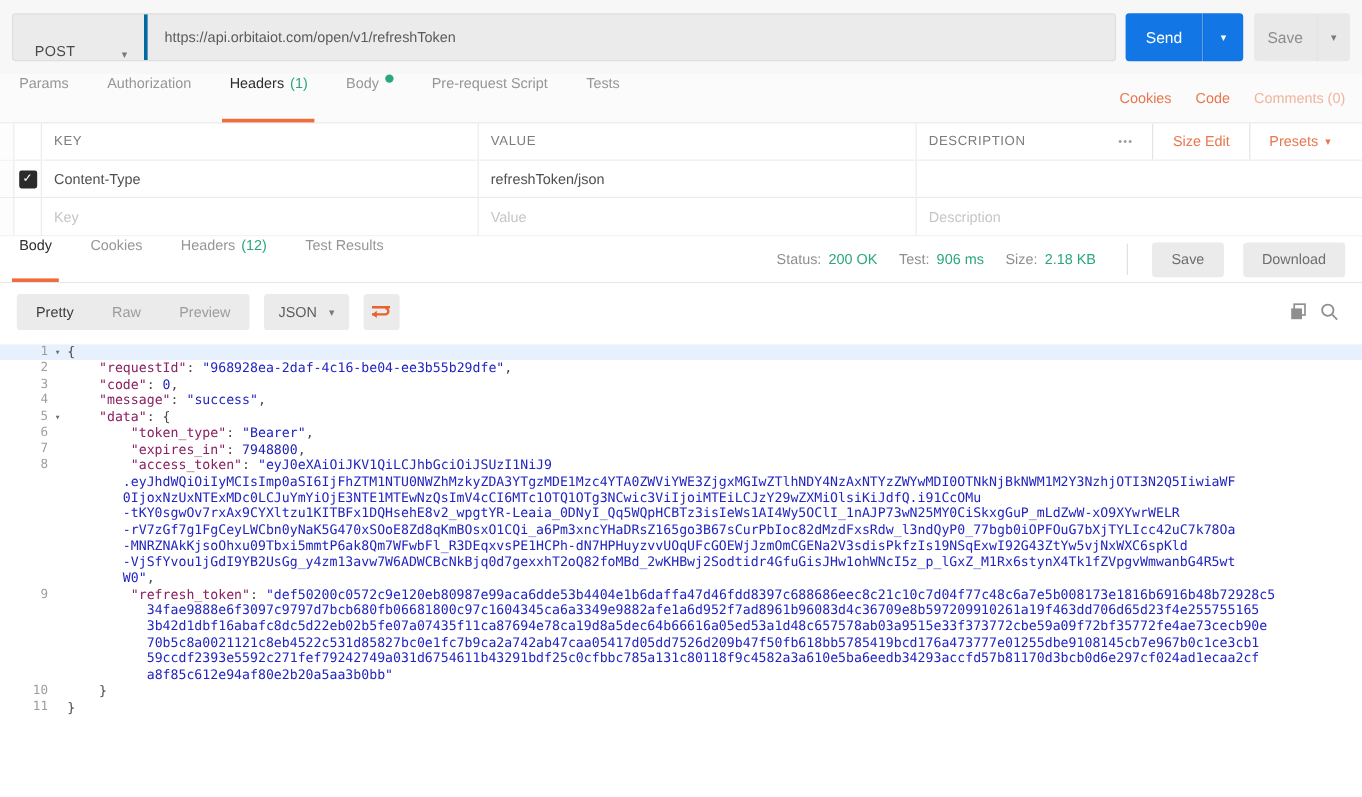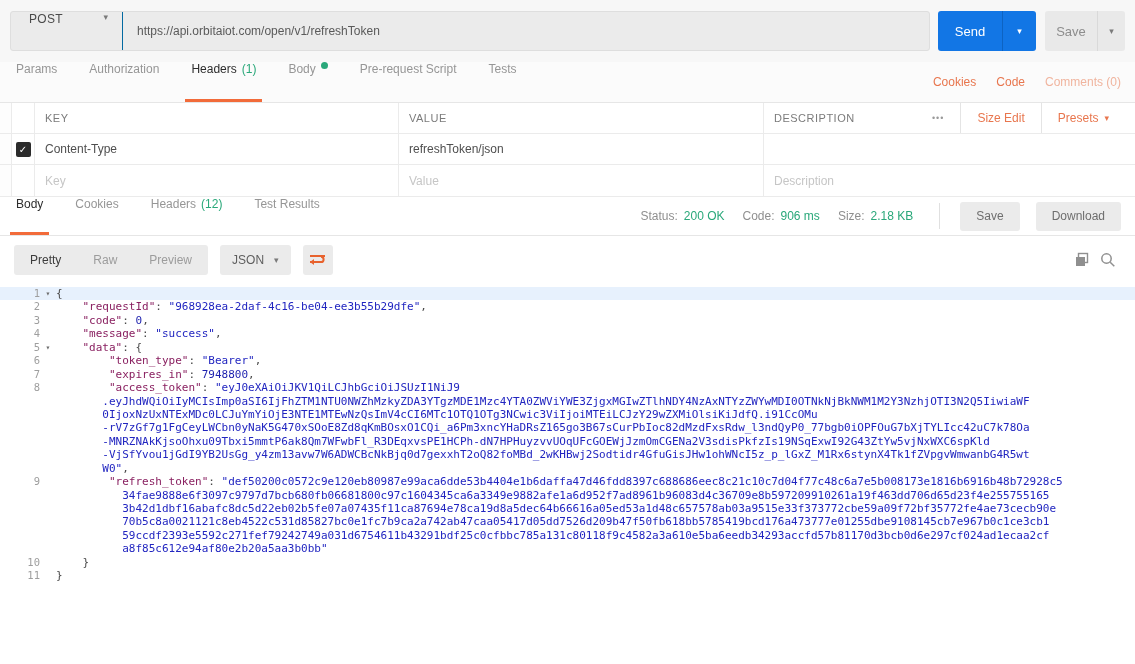--- a/index.html
+++ b/index.html
@@ -3,21 +3,21 @@
 <meta charset="utf-8">
 <style>
   * { margin:0; padding:0; box-sizing:border-box; }
   html,body { width:1135px; height:664px; overflow:hidden; background:#fff;
     font-family:"Liberation Sans", sans-serif; }
   .caret { font-size:9px; color:#7a7a7a; }
 
   
   .topbar { height:62px; background:#f7f7f7; display:flex; align-items:center; padding:0 10px; }
   .url-group { display:flex; height:40px; flex:1; border:1px solid #dedede; border-radius:3px; background:#ebebeb; max-width:920px; }
-  .method-select { width:112px; display:flex; align-items:flex-start; justify-content:space-between; padding:0 14px 0 18px; border-right:1px solid #0369a1; cursor:pointer; }
+  .method-select { width:112px; display:flex; align-items:flex-end; justify-content:space-between; padding:0 14px 0 18px; border-right:3px solid #0369a1; cursor:pointer; }
   .method-select span.m { font-size:12px; color:#4a4a4a; letter-spacing:.3px; }
   .url-input { flex:1; border:none; background:transparent; font-size:12px; color:#5a5a5a; padding:0 14px; outline:none; font-family:"Liberation Sans",sans-serif; }
   .send-group { display:flex; margin-left:8px; height:40px; }
   .btn { border:none; cursor:pointer; font-family:"Liberation Sans",sans-serif; }
   .send-main { width:64px; background:#1276e5; color:#fff; font-size:13px; border-radius:3px 0 0 3px; }
   .send-caret { width:34px; background:#1276e5; color:#fff; border-left:1px solid #0d63c2; border-radius:0 3px 3px 0; font-size:9px; }
   .save-group { display:flex; margin-left:9px; height:40px; }
   .save-main { width:52px; background:#e9e9e9; color:#8d8d8d; font-size:13px; border-radius:3px 0 0 3px; }
   .save-caret { width:28px; background:#e9e9e9; color:#8d8d8d; border-left:1px solid #d9d9d9; border-radius:0 3px 3px 0; font-size:9px; }
 
@@ -197,21 +197,21 @@
     <span>Headers</span>
     <span class="count-green">(12)</span>
   </div>
   <div class="rtab">
       <span>Test Results</span>
     </div>
 
   <div class="resp-meta">
     <span class="meta-label">Status:</span>
     <span class="meta-value">200 OK</span>
-    <span class="meta-label">Code:</span>
+    <span class="meta-label">Test:</span>
     <span class="meta-value">906 ms</span>
     <span class="meta-label">Size:</span>
     <span class="meta-value">2.18 KB</span>
     <div class="meta-div"></div>
     <button class="btn resp-btn">Save</button>
     <button class="btn resp-btn">Download</button>
   </div>
 </div>
 
 <div class="viewer-bar">
@@ -250,20 +250,21 @@
     <div class="cl active"><span class="ln">1</span><span class="fd">▾</span><span class="ct"><span class="t-p">{</span></span></div>
     <div class="cl"><span class="ln">2</span><span class="fd"></span><span class="ct"><span class="t-p">    </span><span class="t-k">"requestId"</span><span class="t-p">: </span><span class="t-s">"968928ea-2daf-4c16-be04-ee3b55b29dfe"</span><span class="t-p">,</span></span></div>
     <div class="cl"><span class="ln">3</span><span class="fd"></span><span class="ct"><span class="t-p">    </span><span class="t-k">"code"</span><span class="t-p">: </span><span class="t-n">0</span><span class="t-p">,</span></span></div>
     <div class="cl"><span class="ln">4</span><span class="fd"></span><span class="ct"><span class="t-p">    </span><span class="t-k">"message"</span><span class="t-p">: </span><span class="t-s">"success"</span><span class="t-p">,</span></span></div>
     <div class="cl"><span class="ln">5</span><span class="fd">▾</span><span class="ct"><span class="t-p">    </span><span class="t-k">"data"</span><span class="t-p">: {</span></span></div>
     <div class="cl"><span class="ln">6</span><span class="fd"></span><span class="ct"><span class="t-p">        </span><span class="t-k">"token_type"</span><span class="t-p">: </span><span class="t-s">"Bearer"</span><span class="t-p">,</span></span></div>
     <div class="cl"><span class="ln">7</span><span class="fd"></span><span class="ct"><span class="t-p">        </span><span class="t-k">"expires_in"</span><span class="t-p">: </span><span class="t-n">7948800</span><span class="t-p">,</span></span></div>
     <div class="cl"><span class="ln">8</span><span class="fd"></span><span class="ct"><span class="t-p">        </span><span class="t-k">"access_token"</span><span class="t-p">: </span><span class="t-s">"eyJ0eXAiOiJKV1QiLCJhbGciOiJSUzI1NiJ9</span></span></div>
     <div class="cl"><span class="ln"></span><span class="fd"></span><span class="ct"><span class="t-p">       </span><span class="t-s">.eyJhdWQiOiIyMCIsImp0aSI6IjFhZTM1NTU0NWZhMzkyZDA3YTgzMDE1Mzc4YTA0ZWViYWE3ZjgxMGIwZTlhNDY4NzAxNTYzZWYwMDI0OTNkNjBkNWM1M2Y3NzhjOTI3N2Q5IiwiaWF</span></span></div>
     <div class="cl"><span class="ln"></span><span class="fd"></span><span class="ct"><span class="t-p">       </span><span class="t-s">0IjoxNzUxNTExMDc0LCJuYmYiOjE3NTE1MTEwNzQsImV4cCI6MTc1OTQ1OTg3NCwic3ViIjoiMTEiLCJzY29wZXMiOlsiKiJdfQ.i91CcOMu</span></span></div>
+    <div class="cl"><span class="ln"></span><span class="fd"></span><span class="ct"><span class="t-p">       </span><span class="t-s">-tKY0sgwOv7rxAx9CYXltzu1KITBFx1DQHsehE8v2_wpgtYR-Leaia_0DNyI_Qq5WQpHCBTz3isIeWs1AI4Wy5OClI_1nAJP73wN25MY0CiSkxgGuP_mLdZwW-xO9XYwrWELR</span></span></div>
     <div class="cl"><span class="ln"></span><span class="fd"></span><span class="ct"><span class="t-p">       </span><span class="t-s">-rV7zGf7g1FgCeyLWCbn0yNaK5G470xSOoE8Zd8qKmBOsxO1CQi_a6Pm3xncYHaDRsZ165go3B67sCurPbIoc82dMzdFxsRdw_l3ndQyP0_77bgb0iOPFOuG7bXjTYLIcc42uC7k78Oa</span></span></div>
     <div class="cl"><span class="ln"></span><span class="fd"></span><span class="ct"><span class="t-p">       </span><span class="t-s">-MNRZNAkKjsoOhxu09Tbxi5mmtP6ak8Qm7WFwbFl_R3DEqxvsPE1HCPh-dN7HPHuyzvvUOqUFcGOEWjJzmOmCGENa2V3sdisPkfzIs19NSqExwI92G43ZtYw5vjNxWXC6spKld</span></span></div>
     <div class="cl"><span class="ln"></span><span class="fd"></span><span class="ct"><span class="t-p">       </span><span class="t-s">-VjSfYvou1jGdI9YB2UsGg_y4zm13avw7W6ADWCBcNkBjq0d7gexxhT2oQ82foMBd_2wKHBwj2Sodtidr4GfuGisJHw1ohWNcI5z_p_lGxZ_M1Rx6stynX4Tk1fZVpgvWmwanbG4R5wt</span></span></div>
     <div class="cl"><span class="ln"></span><span class="fd"></span><span class="ct"><span class="t-p">       </span><span class="t-s">W0"</span><span class="t-p">,</span></span></div>
     <div class="cl"><span class="ln">9</span><span class="fd"></span><span class="ct"><span class="t-p">        </span><span class="t-k">"refresh_token"</span><span class="t-p">: </span><span class="t-s">"def50200c0572c9e120eb80987e99aca6dde53b4404e1b6daffa47d46fdd8397c688686eec8c21c10c7d04f77c48c6a7e5b008173e1816b6916b48b72928c5</span></span></div>
     <div class="cl"><span class="ln"></span><span class="fd"></span><span class="ct"><span class="t-p">          </span><span class="t-s">34fae9888e6f3097c9797d7bcb680fb06681800c97c1604345ca6a3349e9882afe1a6d952f7ad8961b96083d4c36709e8b597209910261a19f463dd706d65d23f4e255755165</span></span></div>
     <div class="cl"><span class="ln"></span><span class="fd"></span><span class="ct"><span class="t-p">          </span><span class="t-s">3b42d1dbf16abafc8dc5d22eb02b5fe07a07435f11ca87694e78ca19d8a5dec64b66616a05ed53a1d48c657578ab03a9515e33f373772cbe59a09f72bf35772fe4ae73cecb90e</span></span></div>
     <div class="cl"><span class="ln"></span><span class="fd"></span><span class="ct"><span class="t-p">          </span><span class="t-s">70b5c8a0021121c8eb4522c531d85827bc0e1fc7b9ca2a742ab47caa05417d05dd7526d209b47f50fb618bb5785419bcd176a473777e01255dbe9108145cb7e967b0c1ce3cb1</span></span></div>
     <div class="cl"><span class="ln"></span><span class="fd"></span><span class="ct"><span class="t-p">          </span><span class="t-s">59ccdf2393e5592c271fef79242749a031d6754611b43291bdf25c0cfbbc785a131c80118f9c4582a3a610e5ba6eedb34293accfd57b81170d3bcb0d6e297cf024ad1ecaa2cf</span></span></div>
     <div class="cl"><span class="ln"></span><span class="fd"></span><span class="ct"><span class="t-p">          </span><span class="t-s">a8f85c612e94af80e2b20a5aa3b0bb"</span></span></div>

